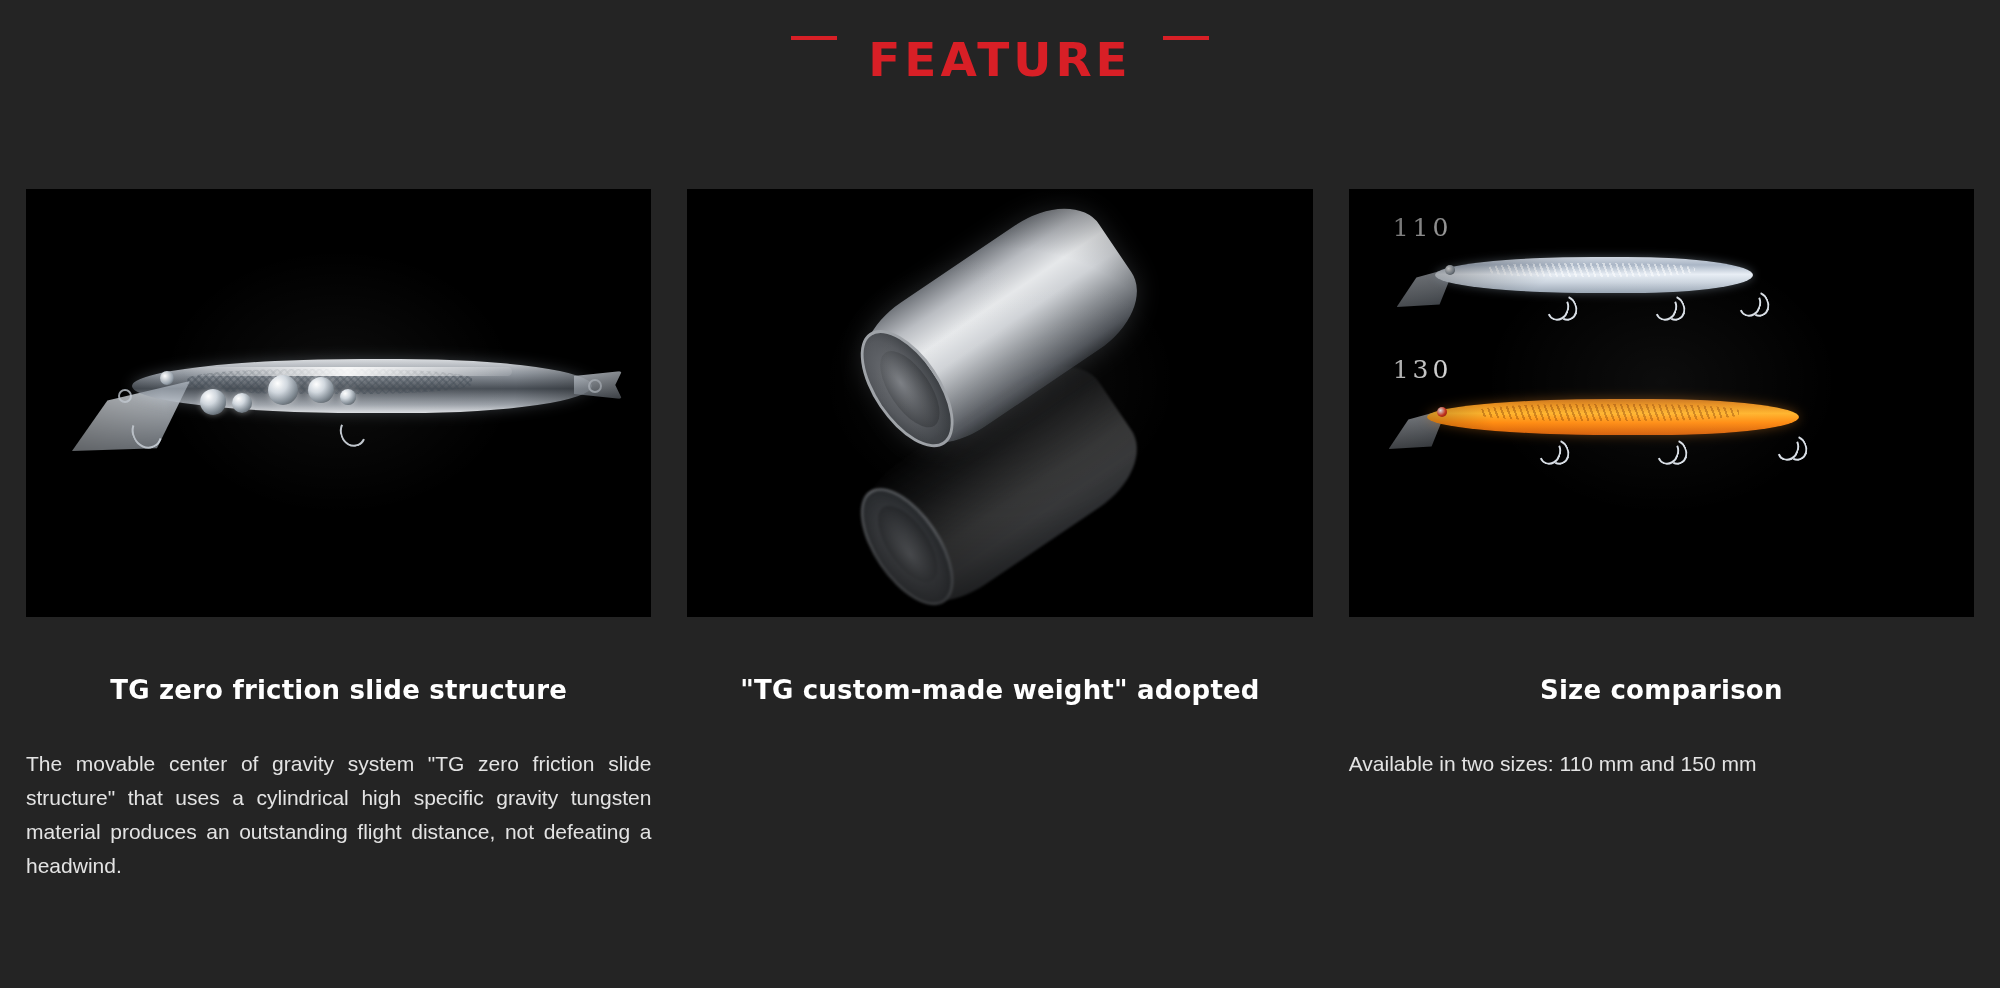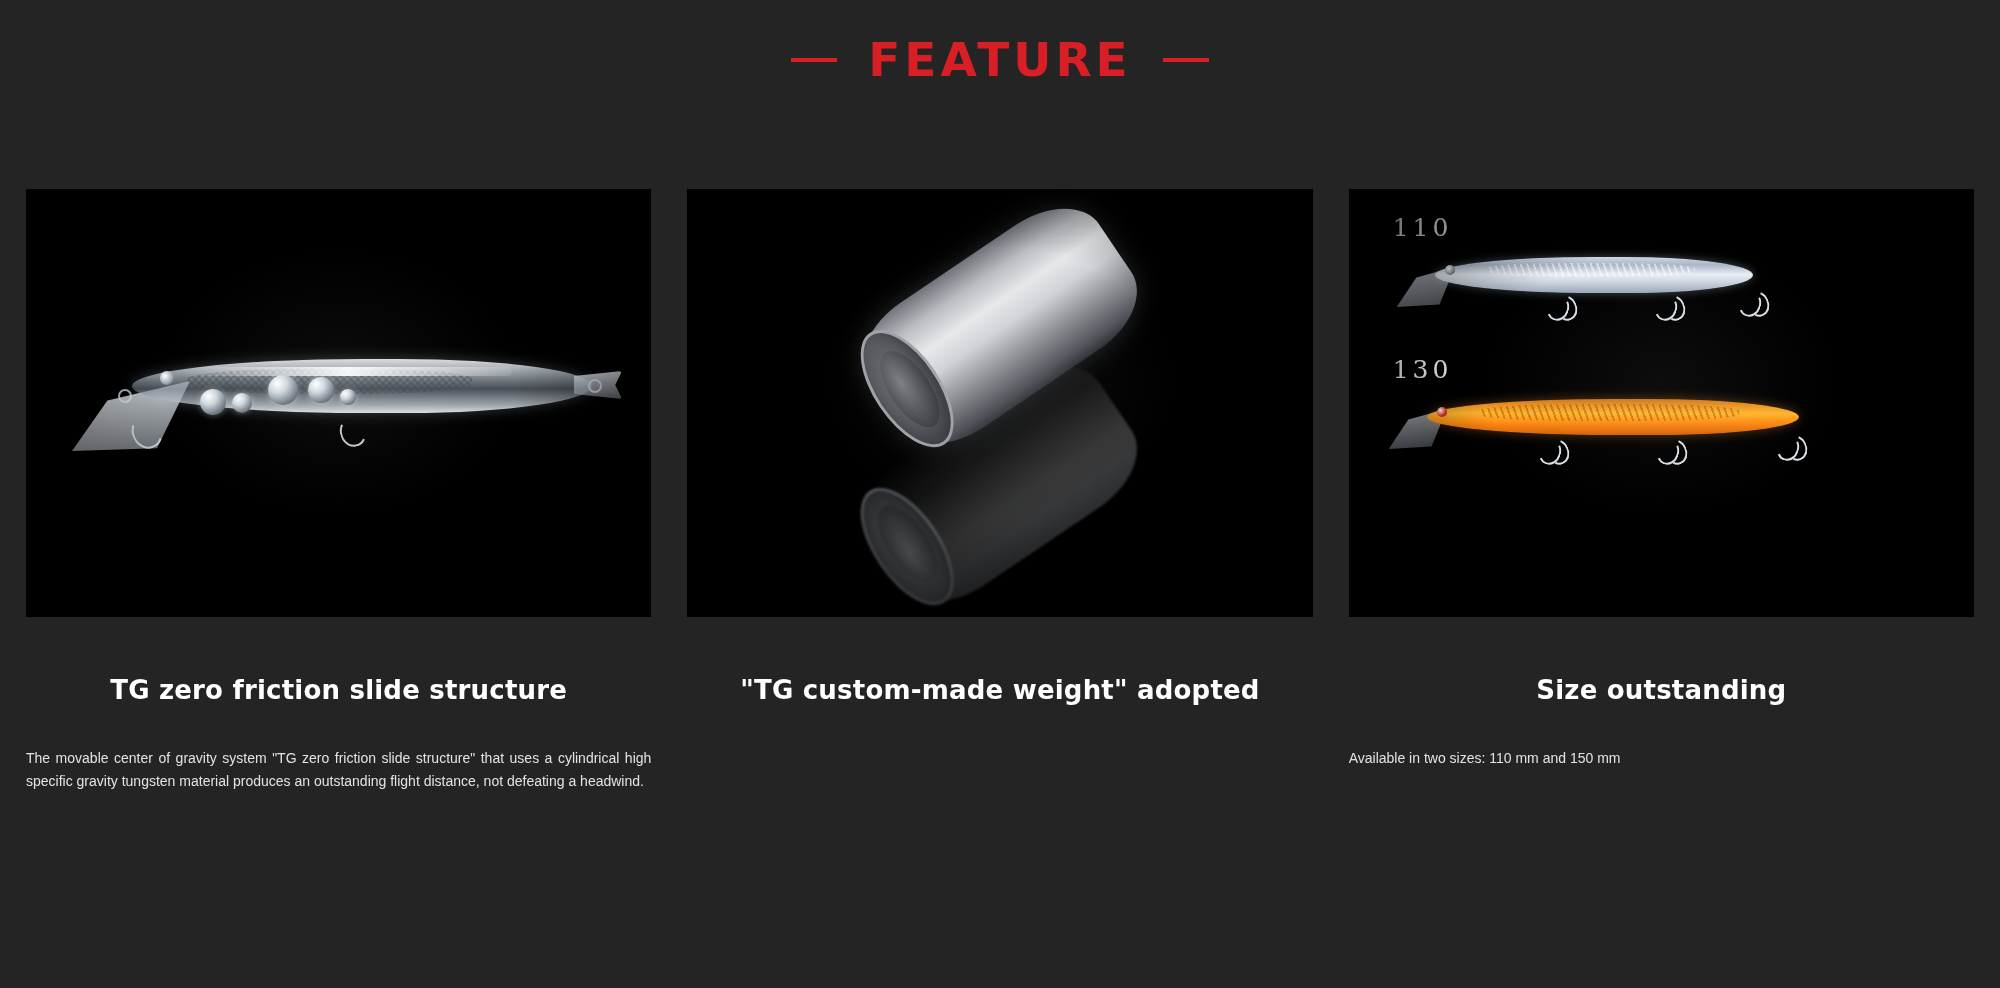--- a/index.html
+++ b/index.html
@@ -13,21 +13,20 @@
   .page {
     position: relative;
     width: 2000px;
     height: 988px;
     background: #242424;
   }
 
   
   .feature-header {
     display: flex;
-    align-items: center;
     justify-content: center;
     gap: 31px;
     padding-top: 36px;
     padding-bottom: 10px;
   }
   .feature-header .dash {
     display: block;
     width: 46px;
     height: 4px;
     background: #d81f26;
@@ -68,21 +67,21 @@
     font-family: "DejaVu Sans", sans-serif;
     font-size: 26px;
     font-weight: 700;
     text-align: center;
     margin-top: 58px;
     letter-spacing: 0.2px;
   }
 
   .card-body {
     color: #e3e3e3;
-    font-size: 14px;
+    font-size: 21px;
     line-height: 1.62;
     margin-top: 42px;
     text-align: justify;
   }
   .card-body.left-align { text-align: left; }
 
   
   .lure1-wrap {
     position: absolute;
     left: 46px;
@@ -401,18 +400,18 @@
         <div class="lure-sm lure130">
           <div class="sm-lip"></div>
           <div class="sm-body"></div>
           <div class="sm-eye"></div>
           <div class="treble t130a"></div>
           <div class="treble t130b"></div>
           <div class="treble t130c"></div>
         </div>
         <div class="photo-vignette"></div>
       </div>
-      <div class="card-title">Size outstanding</div>
+      <div class="card-title">Size comparison</div>
       <div class="card-body left-align">Available in two sizes: 110 mm and 150 mm</div>
     </div>
 
   </div>
 </div>
 
 </body></html>

